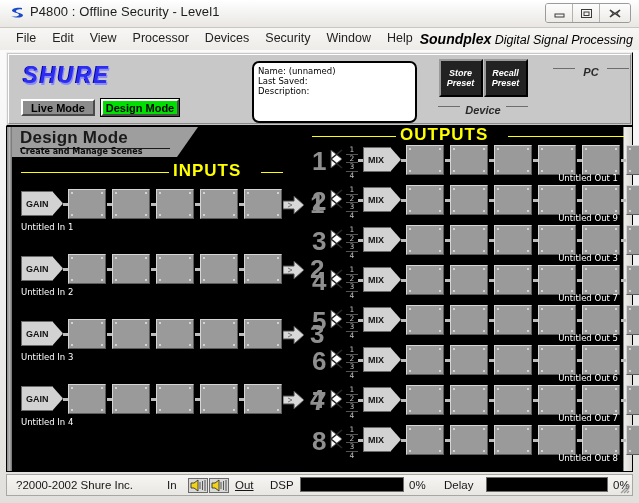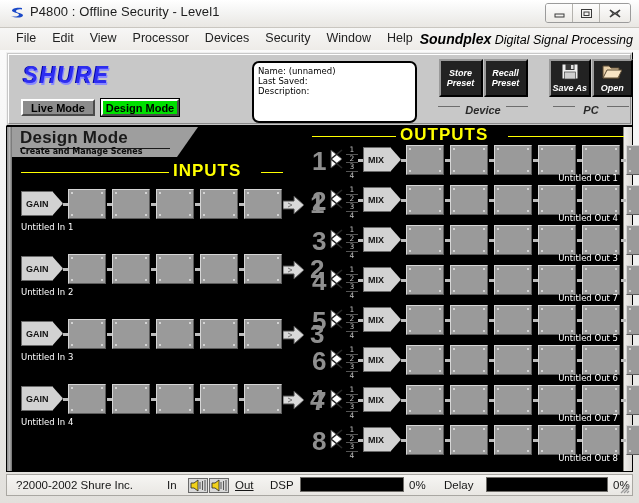--- a/index.html
+++ b/index.html
@@ -355,42 +355,20 @@
           </div>
         </div>
         <div class="grouplabel">
           <i class="ln l"></i>
           <i class="ln r"></i>
           <span>Device</span>
         </div>
       </div>
 
       <div class="devgroup pc">
-        <div class="devbtn-row">
-          <div class="devbtn">
-            <span class="glyph">
-              <svg width="18" height="17" viewBox="0 0 18 17">
-                <rect x="1" y="1" width="16" height="15" fill="#efefef" stroke="#222"></rect>
-                <rect x="4.5" y="1" width="9" height="6" fill="#3a3a3a"></rect>
-                <rect x="10" y="2" width="2.5" height="4" fill="#dedede"></rect>
-                <rect x="3.5" y="9" width="11" height="7" fill="#cfcfcf" stroke="#444" stroke-width=".7"></rect>
-              </svg>
-            </span>
-            <span>Save As</span>
-          </div>
-          <div class="devbtn">
-            <span class="glyph">
-              <svg width="20" height="17" viewBox="0 0 20 17">
-                <path d="M1 15 V3 H7 L9 5 H17 V15 Z" fill="#e8cfa8" stroke="#5a4a33"></path>
-                <path d="M1 15 L5 7 H20 L16 15 Z" fill="#f7e4c4" stroke="#5a4a33"></path>
-              </svg>
-            </span>
-            <span>Open</span>
-          </div>
-        </div>
         <div class="grouplabel">
           <i class="ln l"></i>
           <i class="ln r"></i>
           <span>PC</span>
         </div>
       </div>
 
     </div>
   </div>
 
@@ -554,21 +532,21 @@
           <div class="connector" style="left: 133px; top: 16px; width: 6px;"></div>
           <div class="blk" style="left: 138px; top: 2px;"></div>
           <div class="connector" style="left: 177px; top: 16px; width: 6px;"></div>
           <div class="blk" style="left: 182px; top: 2px;"></div>
           <div class="connector" style="left: 221px; top: 16px; width: 6px;"></div>
           <div class="blk" style="left: 226px; top: 2px;"></div>
           <div class="connector" style="left: 265px; top: 16px; width: 6px;"></div>
           <div class="blk" style="left: 270px; top: 2px;"></div>
           <div class="connector" style="left: 309px; top: 16px; width: 6px;"></div>
           <div class="blk" style="left: 314px; top: 2px;"></div>
-          <div class="chan-label" style="right: 6px; top: 30px;">Untitled Out 4</div>
+          <div class="chan-label" style="right: 6px; top: 30px;">Untitled Out 9</div>
         </div>
         <div class="row" style="left: 305px; top: 96px; width: 312px; height: 40px;">
           <div class="chan-num" style="left: 0px; top: 5px;">3</div>
           <div class="xsym" style="left: 18px; top: 5px;"><svg width="14" height="22" viewBox="0 0 14 22">
               <path d="M1 2 L12 11 L1 20 Z" fill="#ffffff" stroke="#4a4a4a"></path>
               <path d="M12 2 L1 11 L12 20" fill="none" stroke="#2b2b2b" stroke-width="1.6"></path>
             </svg></div>
           <div class="mixsel" style="left: 34px; top: 3px;">
             <div>1</div>
             <div>2</div>

